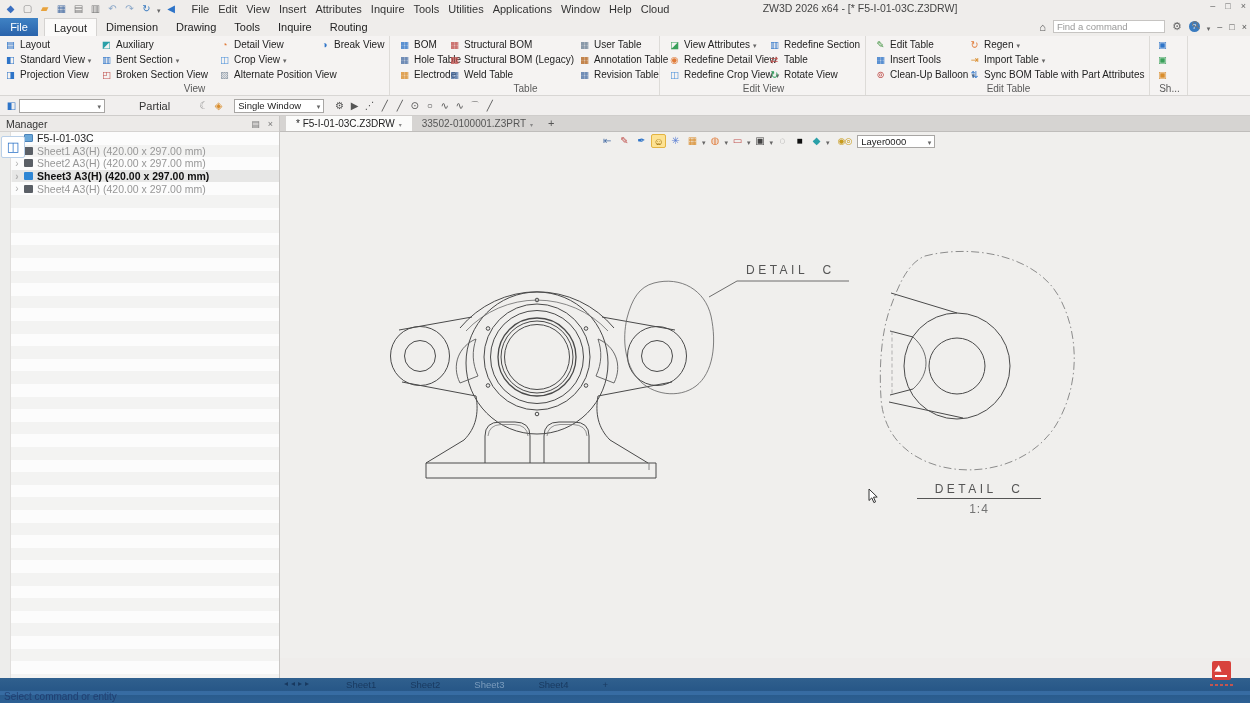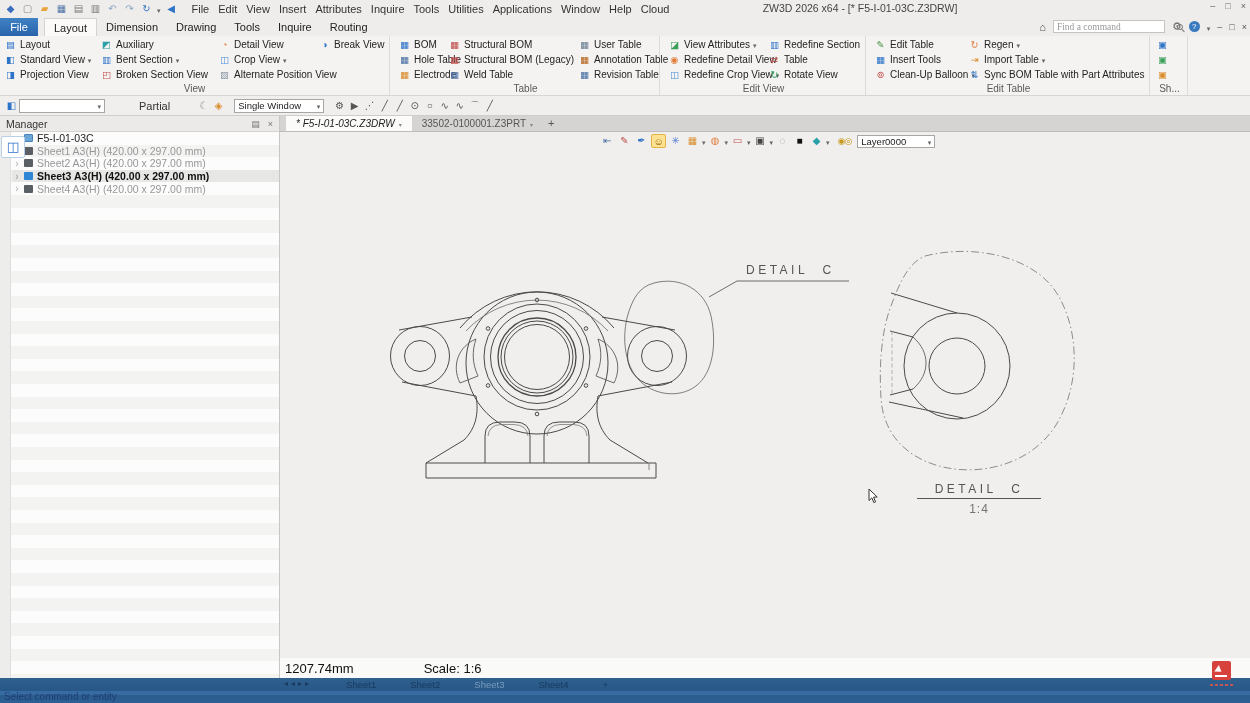--- a/index.html
+++ b/index.html
@@ -19,21 +19,21 @@
   #wc1 { position:absolute; right:4px; top:1px; display:flex; gap:10px; color:#666; font-size:9px; }
   .min::after{content:"–";} .max::after{content:"□";} .cls::after{content:"×";}
 
   
   #tabrow { position:absolute; left:0; top:18px; width:1250px; height:18px; background:#efedeb; display:flex; align-items:stretch; }
   #filebtn { width:38px; background:linear-gradient(180deg,#3f82c4,#2a63ab); color:#fff; text-align:center; line-height:18px; font-size:11px; }
   .rtab { padding:0 9px; line-height:18px; font-size:11px; color:#222; }
   .rtab.active { background:#fbfaf9; border:1px solid #d5d3d1; border-bottom:none; }
   #tabrt { position:absolute; right:3px; top:2px; display:flex; align-items:center; gap:7px; }
   .home::after{content:"⌂"; font-size:11px; color:#555;}
-  #findbox { width:112px; height:13px; background:#fff; border:1px solid #c6c4c2; display:flex; align-items:center;font-family:Liberation Serif, serif; }
+  #findbox { width:112px; height:13px; background:#fff; border:1px solid #c6c4c2; display:flex; align-items:flex-start; }
   #findbox input { flex:1; border:none; outline:none; font-size:9.5px; padding:0 3px; color:#333; background:transparent; font-family:inherit; }
   #findbox input::placeholder { color:#999; }
   .mag { width:6px; height:6px; border:1px solid #777; border-radius:50%; position:relative; margin-right:4px; flex:none; }
   .mag::after { content:""; position:absolute; width:4px; height:1px; background:#777; right:-3px; bottom:-2px; transform:rotate(45deg); }
   .gear::after{content:"⚙"; font-size:11px; color:#666;}
   .help { width:11px; height:11px; border-radius:50%; background:#3a7bbf; color:#fff; font-size:8px; text-align:center; line-height:11px; }
   .wc2 { color:#555; font-size:9px; }
 
   
   #ribbon { position:absolute; left:0; top:36px; width:1250px; height:60px; background:#f5f3f2; border-bottom:1px solid #d8d6d4; }
@@ -67,21 +67,21 @@
   .exp { width:10px; text-align:center; color:#b0b0b0; font-size:10px; }
   .exp::after{content:"›";}
   .tico { width:9px; height:8px; margin:0 4px 0 2px; background:#5a5f66; border-radius:1px; flex:none; }
   .tico.root-ic { background:#6aa7d8; border:1px solid #4a82b8; margin-left:12px; }
   .tico.act-ic { background:#2e86d4; }
 
   
   #work { position:relative; width:970px; display:flex; flex-direction:column; }
   #doctabs { height:16px; background:#d6d4d2; border-bottom:1px solid #bfbdbb; display:flex; align-items:stretch; padding-left:6px; }
   .dtab { display:flex; align-items:center; gap:4px; padding:0 10px; font-size:10px; }
-  .dtab.active { background:#fbfbfa; color:#222;font-style:italic; }
+  .dtab.active { background:#fbfbfa; color:#222; }
   .dtab.inactive { color:#555; }
   .dmark::after { content:"▾"; font-size:6px; color:#888; }
   .dplus { width:16px; text-align:center; line-height:15px; color:#555; font-size:11px; }
   #canvas { position:relative; height:526px; background:#f0efed; overflow:hidden; }
   #cstatus { height:20px; background:#fafaf9; display:flex; align-items:center; font-size:13px; color:#111; }
 
   
   #ftb { position:absolute; left:320px; top:1px; height:16px; display:flex; align-items:center; gap:2px; }
   .fic { min-width:15px; height:14px; text-align:center; font-size:10px; line-height:14px; }
   .fic.hl { background:#fde293; border:1px solid #e3b341; border-radius:2px; }
@@ -517,24 +517,20 @@
           <g transform="translate(589,357)">
             <path d="M0,0 L0,11.5 L2.8,8.9 L4.9,13.6 L6.6,12.8 L4.5,8.2 L8.2,8 Z" fill="#fff" stroke="#333" stroke-width="1"></path>
           </g>
         </svg>
 
         <div class="cadtext" style="left:466px;top:131px">DETAIL C</div>
         <div class="cadtext" id="detailtitle" style="left:637px;top:350px;width:124px">DETAIL C</div>
         <div id="detailscale" style="left:637px;top:370px;width:124px">1:4</div>
       </div>
 
-      <div id="cstatus">
-        <span style="margin-left:5px">1207.74mm</span>
-        <span style="margin-left:70px">Scale: 1:6</span>
-      </div>
     </div>
   </div>
 
   <div id="overlay">
     <div id="oband"></div>
     <div id="osheets">
       <span id="onav">◂◂▸▸</span>
       <span>Sheet1</span>
       <span>Sheet2</span>
       <span style="color:rgba(200,220,240,.5)">Sheet3</span>

